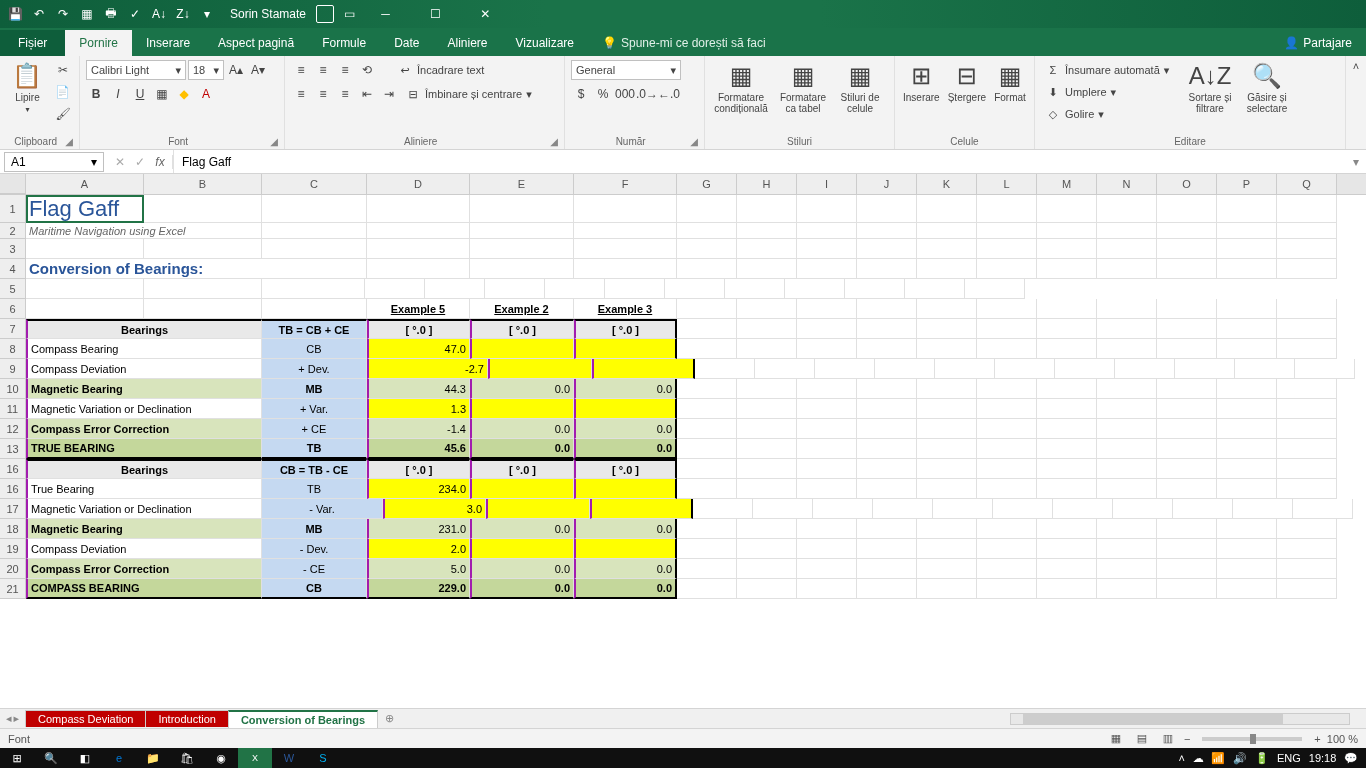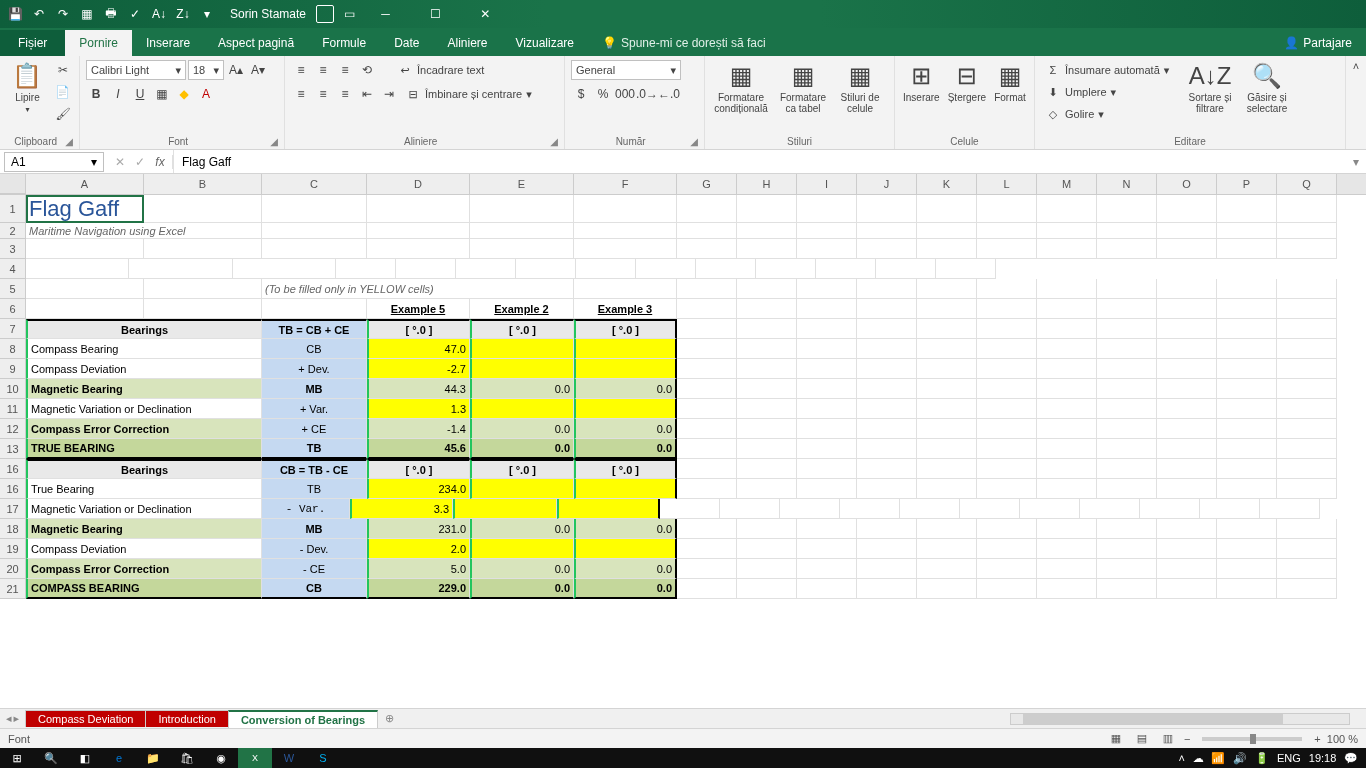--- a/index.html
+++ b/index.html
@@ -60,21 +60,21 @@
 .cell { border-right: 1px solid #e0e0e0; border-bottom: 1px solid #e0e0e0; padding: 0 3px; display: flex; align-items: center; overflow: hidden; white-space: nowrap; }
 .cell.right { justify-content: flex-end; }
 .cell.center { justify-content: center; }
 .cell.bold { font-weight: bold; }
 .cell.italic { font-style: italic; color: #666; }
 .cell.header-row { background: #e9e9e9; font-weight: bold; text-align: center; justify-content: center; }
 .cell.blue-h { background: #c5d9f1; justify-content: center; }
 .cell.yellow { background: #ffff00; }
 .cell.green-lt { background: #d8e4bc; }
 .cell.green { background: #c4d79b; font-weight: bold; }
-.cell.thick-l { border-left: 2px solid #22c55e; }
+.cell.thick-l { border-left: 2px solid #a21caf; }
 .cell.thick-r { border-right: 2px solid #000; }
 .cell.thick-t { border-top: 2px solid #000; }
 .cell.thick-b { border-bottom: 2px solid #000; }
 .cell.sel { outline: 2px solid #217346; outline-offset: -2px; }
 .title-cell { font-family: "Calibri Light", sans-serif; font-size: 22px; color: #2a5599; }
 
 
 .sheet-bar { position: absolute; bottom: 40px; left: 0; right: 0; height: 20px; background: #f0f0f0; border-top: 1px solid #d4d4d4; display: flex; align-items: center; font-size: 11px; }
 .sheet-nav { display: flex; gap: 2px; padding: 0 6px; color: #888; }
 .sheet-nav span { cursor: pointer; }
@@ -391,40 +391,40 @@
         <div class="cell " style="width:60px;height:20px;"></div>
         <div class="cell " style="width:60px;height:20px;"></div>
         <div class="cell " style="width:60px;height:20px;"></div>
         <div class="cell " style="width:60px;height:20px;"></div>
         <div class="cell " style="width:60px;height:20px;"></div>
         <div class="cell " style="width:60px;height:20px;"></div>
         <div class="cell " style="width:60px;height:20px;"></div>
       </div>
       <div class="row" style="height:20px">
         <div class="row-h" style="height:20px">4</div>
+        <div class="cell bold" style="width:341px;height:20px;font-size:15px;color:#2a5599;">Conversion of Bearings:</div>
         <div class="cell " style="width:103px;height:20px;"></div>
         <div class="cell " style="width:104px;height:20px;"></div>
         <div class="cell " style="width:103px;height:20px;"></div>
         <div class="cell " style="width:60px;height:20px;"></div>
         <div class="cell " style="width:60px;height:20px;"></div>
         <div class="cell " style="width:60px;height:20px;"></div>
         <div class="cell " style="width:60px;height:20px;"></div>
         <div class="cell " style="width:60px;height:20px;"></div>
         <div class="cell " style="width:60px;height:20px;"></div>
         <div class="cell " style="width:60px;height:20px;"></div>
         <div class="cell " style="width:60px;height:20px;"></div>
         <div class="cell " style="width:60px;height:20px;"></div>
         <div class="cell " style="width:60px;height:20px;"></div>
         <div class="cell " style="width:60px;height:20px;"></div>
       </div>
       <div class="row" style="height:20px">
         <div class="row-h" style="height:20px">5</div>
         <div class="cell " style="width:118px;height:20px;"></div>
         <div class="cell " style="width:118px;height:20px;"></div>
-        <div class="cell italic" style="width:312px;height:20px;">(To be filled only in YELLOW cells)</div>
         <div class="cell " style="width:103px;height:20px;"></div>
         <div class="cell " style="width:60px;height:20px;"></div>
         <div class="cell " style="width:60px;height:20px;"></div>
         <div class="cell " style="width:60px;height:20px;"></div>
         <div class="cell " style="width:60px;height:20px;"></div>
         <div class="cell " style="width:60px;height:20px;"></div>
         <div class="cell " style="width:60px;height:20px;"></div>
         <div class="cell " style="width:60px;height:20px;"></div>
         <div class="cell " style="width:60px;height:20px;"></div>
         <div class="cell " style="width:60px;height:20px;"></div>
@@ -486,21 +486,21 @@
         <div class="cell " style="width:60px;height:20px;"></div>
         <div class="cell " style="width:60px;height:20px;"></div>
         <div class="cell " style="width:60px;height:20px;"></div>
         <div class="cell " style="width:60px;height:20px;"></div>
         <div class="cell " style="width:60px;height:20px;"></div>
       </div>
       <div class="row" style="height:20px">
         <div class="row-h" style="height:20px">9</div>
         <div class="cell thick-l" style="width:236px;height:20px;">Compass Deviation</div>
         <div class="cell blue-h" style="width:105px;height:20px;">+ Dev.</div>
-        <div class="cell yellow right thick-l" style="width:103px;height:20px;">-2.7</div>
+        <div class="cell yellow right thick-l" style="width:121px;height:20px;">-2.7</div>
         <div class="cell yellow thick-l" style="width:104px;height:20px;"></div>
         <div class="cell yellow thick-l thick-r" style="width:103px;height:20px;"></div>
         <div class="cell " style="width:60px;height:20px;"></div>
         <div class="cell " style="width:60px;height:20px;"></div>
         <div class="cell " style="width:60px;height:20px;"></div>
         <div class="cell " style="width:60px;height:20px;"></div>
         <div class="cell " style="width:60px;height:20px;"></div>
         <div class="cell " style="width:60px;height:20px;"></div>
         <div class="cell " style="width:60px;height:20px;"></div>
         <div class="cell " style="width:60px;height:20px;"></div>
@@ -618,22 +618,22 @@
         <div class="cell " style="width:60px;height:20px;"></div>
         <div class="cell " style="width:60px;height:20px;"></div>
         <div class="cell " style="width:60px;height:20px;"></div>
         <div class="cell " style="width:60px;height:20px;"></div>
         <div class="cell " style="width:60px;height:20px;"></div>
         <div class="cell " style="width:60px;height:20px;"></div>
       </div>
       <div class="row" style="height:20px">
         <div class="row-h" style="height:20px">17</div>
         <div class="cell thick-l" style="width:236px;height:20px;">Magnetic Variation or Declination</div>
-        <div class="cell blue-h" style="width:88px;height:20px;font-family:Liberation Mono, monospace;">- Var.</div>
-        <div class="cell yellow right thick-l" style="width:103px;height:20px;">3.3</div>
+        <div class="cell blue-h" style="width:121px;height:20px;">- Var.</div>
+        <div class="cell yellow right thick-l" style="width:103px;height:20px;">3.0</div>
         <div class="cell yellow thick-l" style="width:104px;height:20px;"></div>
         <div class="cell yellow thick-l thick-r" style="width:103px;height:20px;"></div>
         <div class="cell " style="width:60px;height:20px;"></div>
         <div class="cell " style="width:60px;height:20px;"></div>
         <div class="cell " style="width:60px;height:20px;"></div>
         <div class="cell " style="width:60px;height:20px;"></div>
         <div class="cell " style="width:60px;height:20px;"></div>
         <div class="cell " style="width:60px;height:20px;"></div>
         <div class="cell " style="width:60px;height:20px;"></div>
         <div class="cell " style="width:60px;height:20px;"></div>

